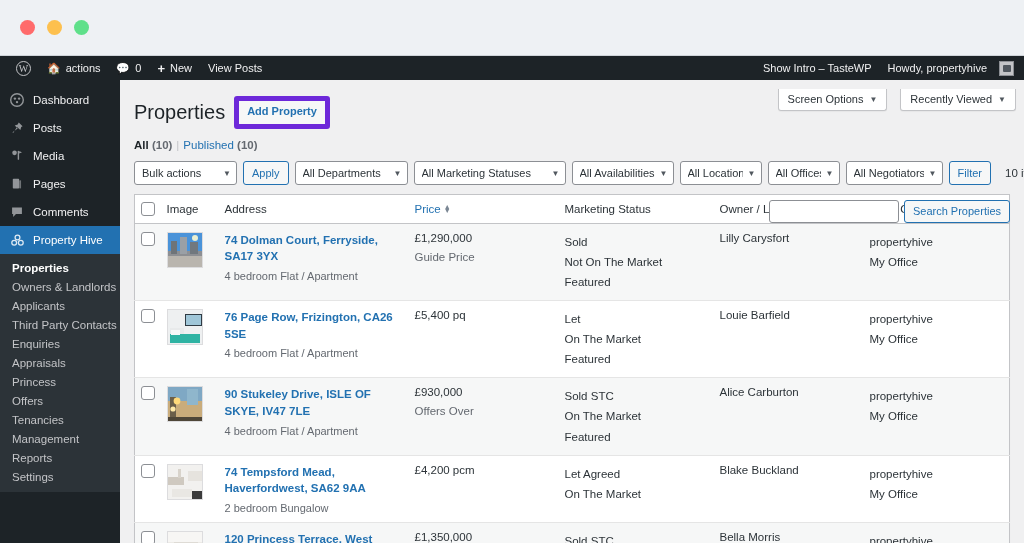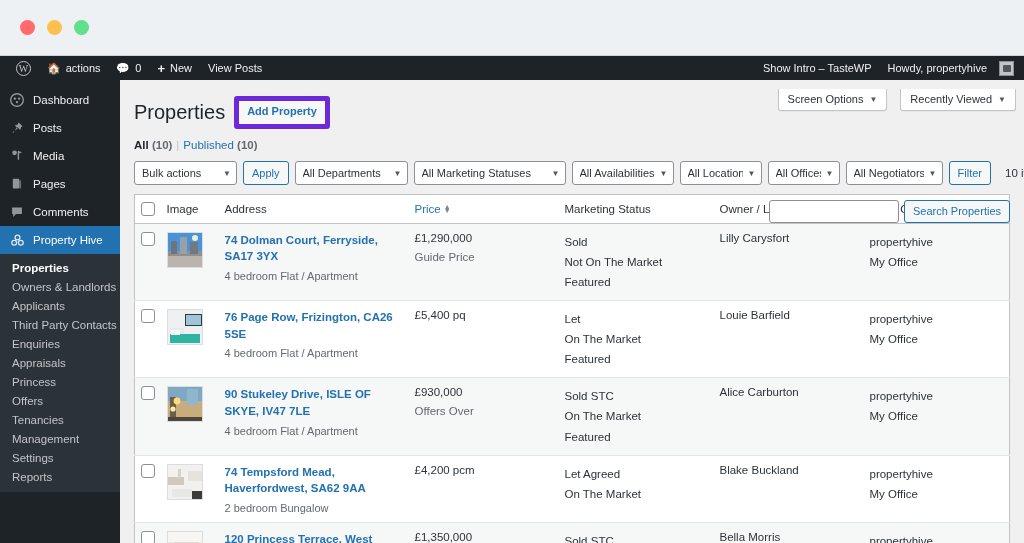--- a/index.html
+++ b/index.html
@@ -343,22 +343,22 @@
       <a class="submenu-item current">Properties</a>
       <a class="submenu-item">Owners &amp; Landlords</a>
       <a class="submenu-item">Applicants</a>
       <a class="submenu-item">Third Party Contacts</a>
       <a class="submenu-item">Enquiries</a>
       <a class="submenu-item">Appraisals</a>
       <a class="submenu-item">Princess</a>
       <a class="submenu-item">Offers</a>
       <a class="submenu-item">Tenancies</a>
       <a class="submenu-item">Management</a>
+      <a class="submenu-item">Reports</a>
       <a class="submenu-item">Settings</a>
-      <a class="submenu-item">Reports</a>
     </div>
   </nav>
 
   <main class="content">
 
     <div class="screen-meta">
       <button class="meta-btn">
         <span>Screen Options</span>
         <span class="caret">▼</span>
       </button>

